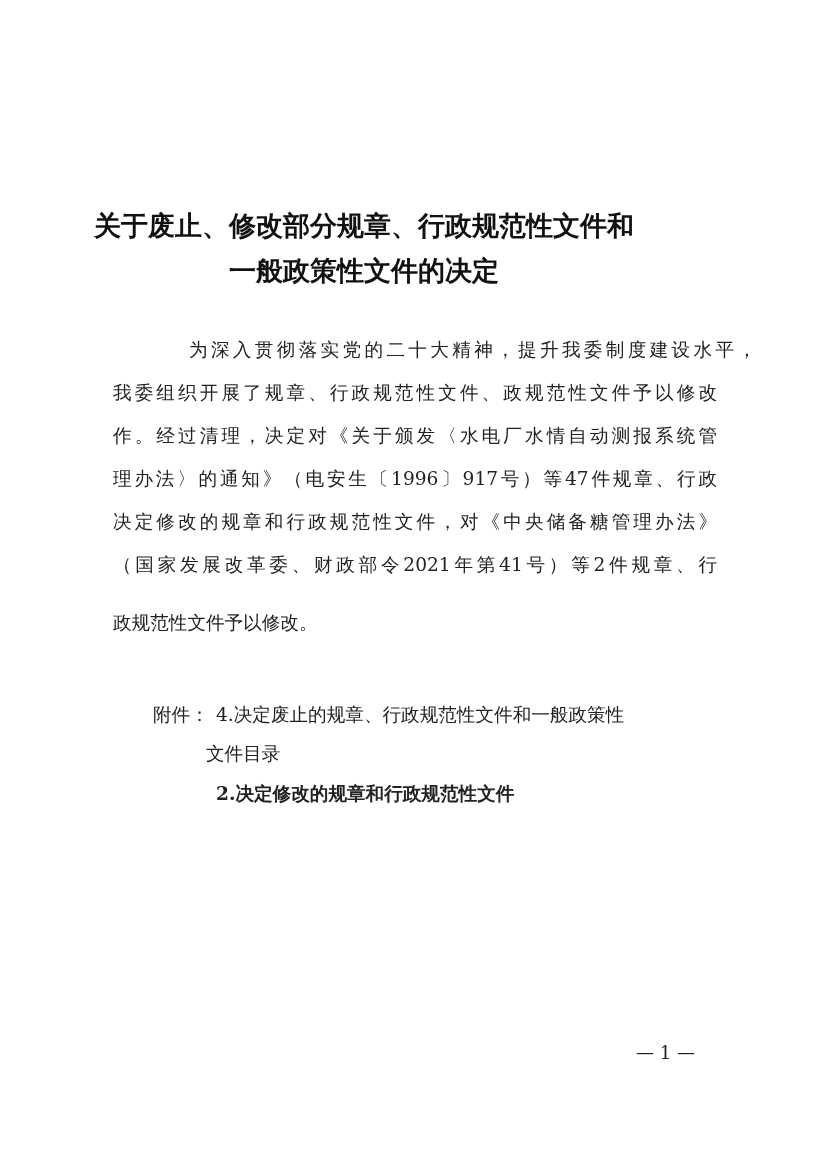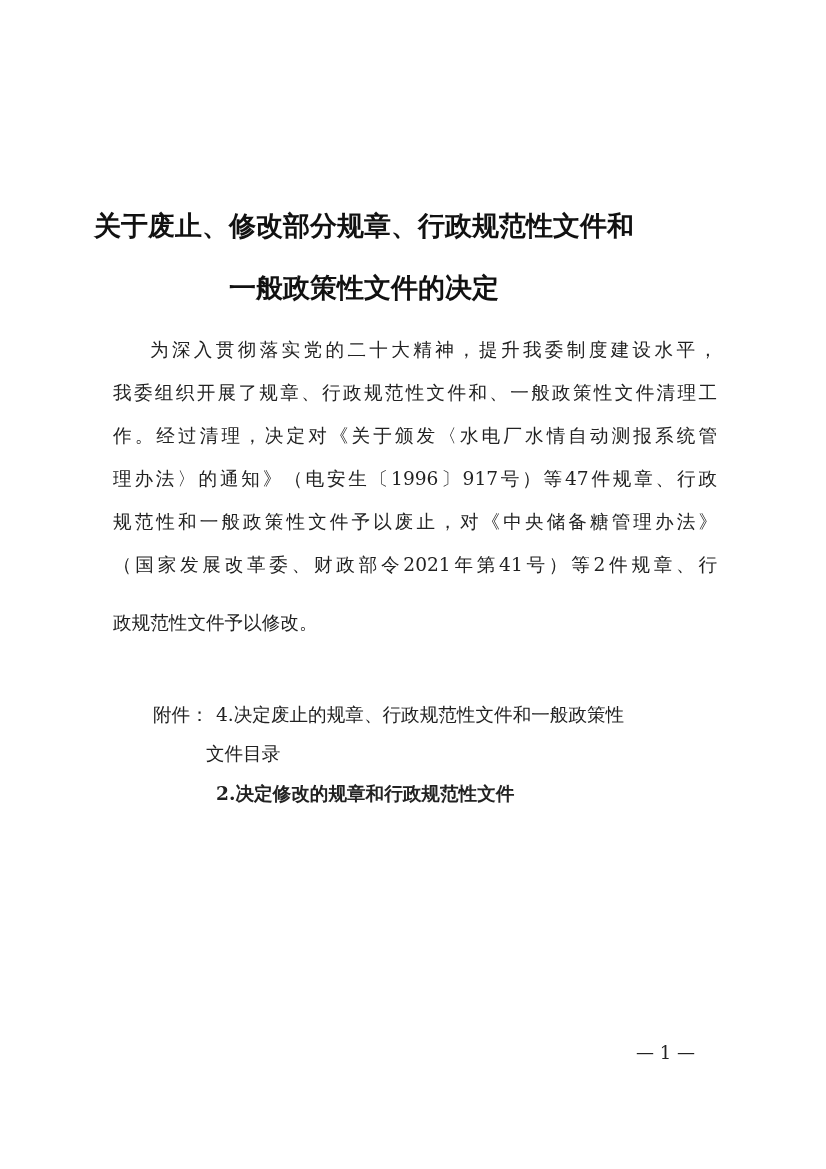--- a/index.html
+++ b/index.html
@@ -1,41 +1,41 @@
 <!DOCTYPE html>
 <html><head>
   <meta charset="utf-8">
   <style>
     html, body { margin: 0; padding: 0; background: #ffffff; }
     body { width: 826px; height: 1169px; position: relative; overflow: hidden; color: #1a1a1a;
            font-family: "DejaVu Serif", "Liberation Serif", serif; }
     .title { position: absolute; left: 0; width: 728px; text-align: center; font-weight: bold;
              font-size: 27px; letter-spacing: 0px; color: #111; }
     .t1 { top: 208px; }
-    .t2 { top: 270px; }
+    .t2 { top: 253px; }
     .para { position: absolute; left: 113px; width: 604px; font-size: 18.6px; color: #222; }
     .line { position: absolute; left: 0; white-space: nowrap; text-align: justify; text-align-last: justify; width: 604px; }
     .line.last { text-align-last: left; margin-top: 15px; }
     .indent { left: 37px; width: 567px; }
     .attach { position: absolute; font-size: 18.6px; color: #222; white-space: nowrap; }
     .pagenum { position: absolute; left: 636px; top: 1042px; font-size: 18px; color: #222; white-space: nowrap; }
   </style>
 </head>
 <body>
 
 <div>
   <div class="title t1">关于废止、修改部分规章、行政规范性文件和</div>
   <div class="title t2">一般政策性文件的决定</div>
 
   <div class="para">
-    <div class="line indent" style="top:337px;">为深入贯彻落实党的二十大精神，提升我委制度建设水平，</div>
-    <div class="line" style="top:380px;">我委组织开展了规章、行政规范性文件和、一般政策性文件清理工</div>
+    <div class="line indent" style="top:337px;margin-left:39px;">为深入贯彻落实党的二十大精神，提升我委制度建设水平，</div>
+    <div class="line" style="top:380px;">我委组织开展了规章、行政规范性文件、政规范性文件予以修改</div>
     <div class="line" style="top:423px;font-family:Liberation Serif, serif;">作。经过清理，决定对《关于颁发〈水电厂水情自动测报系统管</div>
     <div class="line" style="top:466px;">理办法〉的通知》（电安生〔1996〕917号）等47件规章、行政</div>
-    <div class="line" style="top:509px;">规范性和一般政策性文件予以废止，对《中央储备糖管理办法》</div>
+    <div class="line" style="top:509px;">决定修改的规章和行政规范性文件，对《中央储备糖管理办法》</div>
     <div class="line" style="top:552px;">（国家发展改革委、财政部令2021年第41号）等2件规章、行</div>
     <div class="line last" style="top:595px;">政规范性文件予以修改。</div>
   </div>
 
   <div>
     <div class="attach" style="left:153px; top:702px;">附件：</div>
     <div class="attach" style="left:216px; top:702px;">4.决定废止的规章、行政规范性文件和一般政策性</div>
     <div class="attach" style="left:206px; top:741px;">文件目录</div>
     <div class="attach" style="left:216px; top:781px;font-weight:bold;">2.决定修改的规章和行政规范性文件</div>
   </div>

